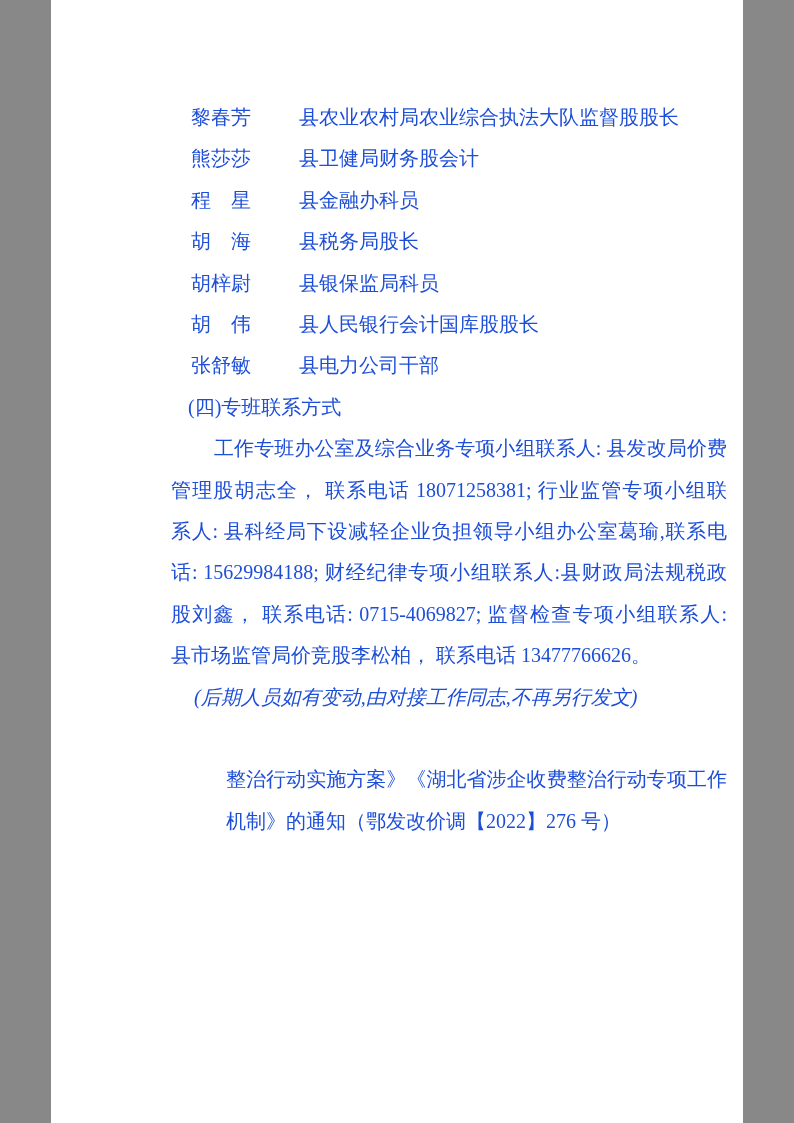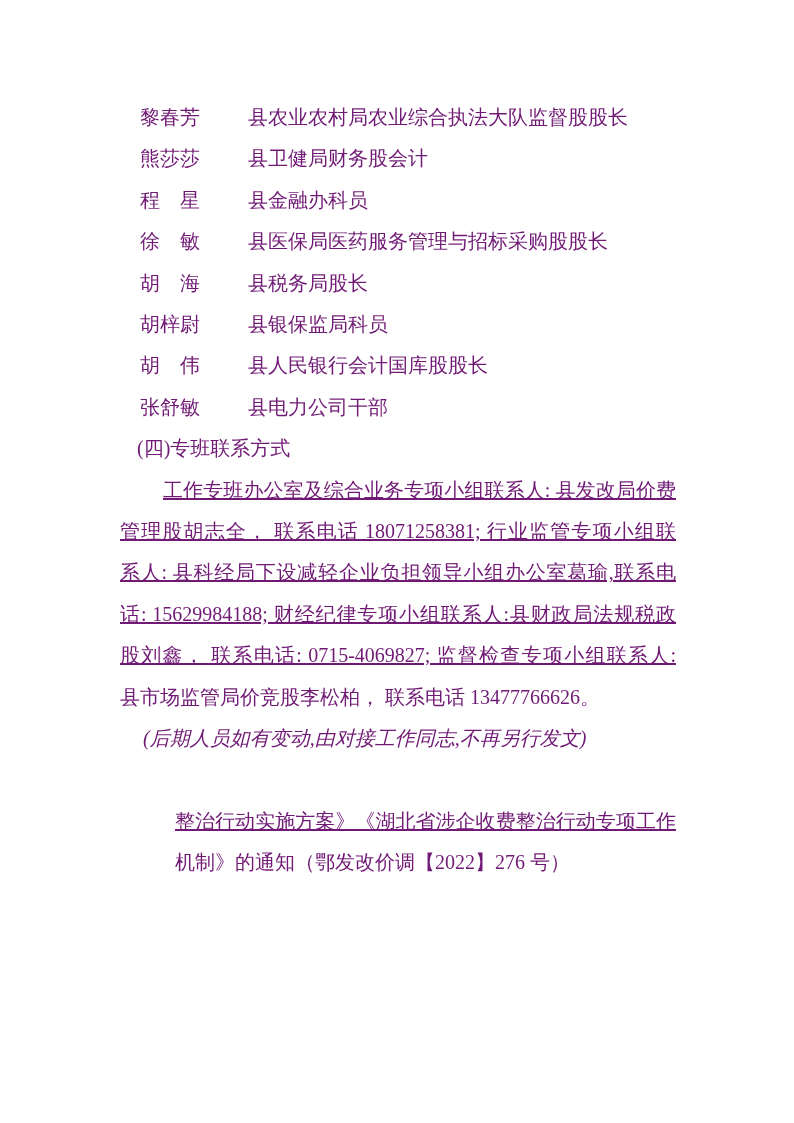--- a/index.html
+++ b/index.html
@@ -1,38 +1,38 @@
 <!DOCTYPE html>
 <html><head>
 <meta charset="utf-8">
 <style>
   html, body { margin: 0; padding: 0; background: #888; }
   .page {
     position: relative;
-    width: 794px;
+    width: 692px;
     height: 1123px;
     margin: 0 auto;
     background: #ffffff;
-    color: #701a75;
+    color: #1d4ed8;
     font-family: "Liberation Serif", "DejaVu Serif", serif;
     font-size: 20px;
     overflow: hidden;
   }
   .content {
     position: absolute;
     left: 120px;
     top: 97px;
     width: 556px;
     line-height: 41.4px;
   }
   .roster-row { padding-left: 20px; white-space: nowrap; }
   .roster-name { display: inline-block; width: 108px; }
   .heading { padding-left: 17px; }
   .para-line { text-align: justify; }
-  .just { text-align-last: justify; text-decoration: underline; }
+  .just { text-align-last: justify; }
   .indent-first { padding-left: 43px; }
   .note-line { padding-left: 23px; font-style: italic; }
   .attachment { margin-top: 41.4px; }
   .att-first { display: flex; }
   .att-label { flex: 0 0 55px; }
   .att-text { flex: 1; text-align: justify; text-align-last: justify; }
   .att-cont { padding-left: 55px; text-align: justify; }
   .att-cont.just { text-align-last: justify; }
 </style>
 </head>
@@ -43,23 +43,20 @@
 
     <div class="roster">
       <div class="roster-row">
         <span class="roster-name">黎春芳</span><span class="roster-title">县农业农村局农业综合执法大队监督股股长</span>
       </div>
       <div class="roster-row">
         <span class="roster-name">熊莎莎</span><span class="roster-title">县卫健局财务股会计</span>
       </div>
       <div class="roster-row">
         <span class="roster-name">程　星</span><span class="roster-title">县金融办科员</span>
-      </div>
-      <div class="roster-row">
-        <span class="roster-name">徐　敏</span><span class="roster-title">县医保局医药服务管理与招标采购股股长</span>
       </div>
       <div class="roster-row">
         <span class="roster-name">胡　海</span><span class="roster-title">县税务局股长</span>
       </div>
       <div class="roster-row">
         <span class="roster-name">胡梓尉</span><span class="roster-title">县银保监局科员</span>
       </div>
       <div class="roster-row">
         <span class="roster-name">胡　伟</span><span class="roster-title">县人民银行会计国库股股长</span>
       </div>

